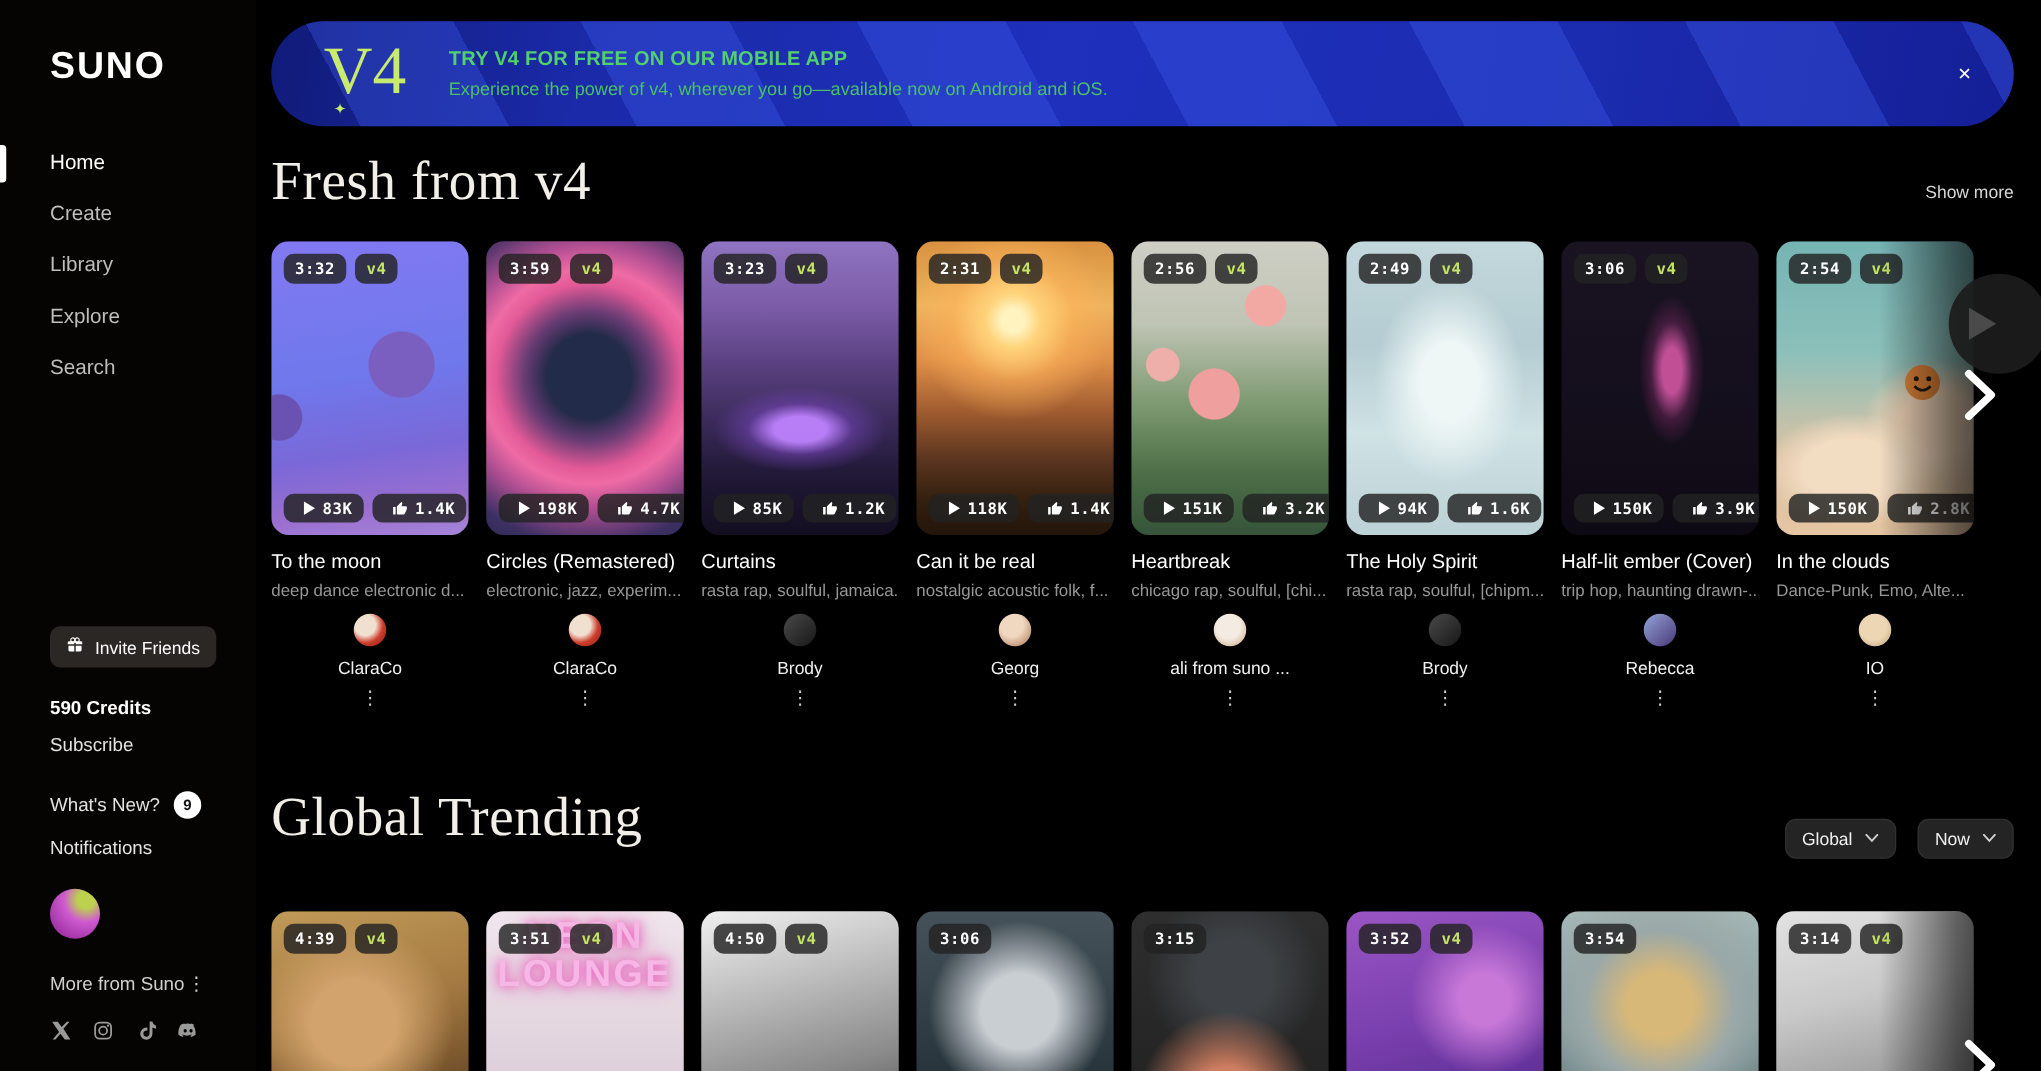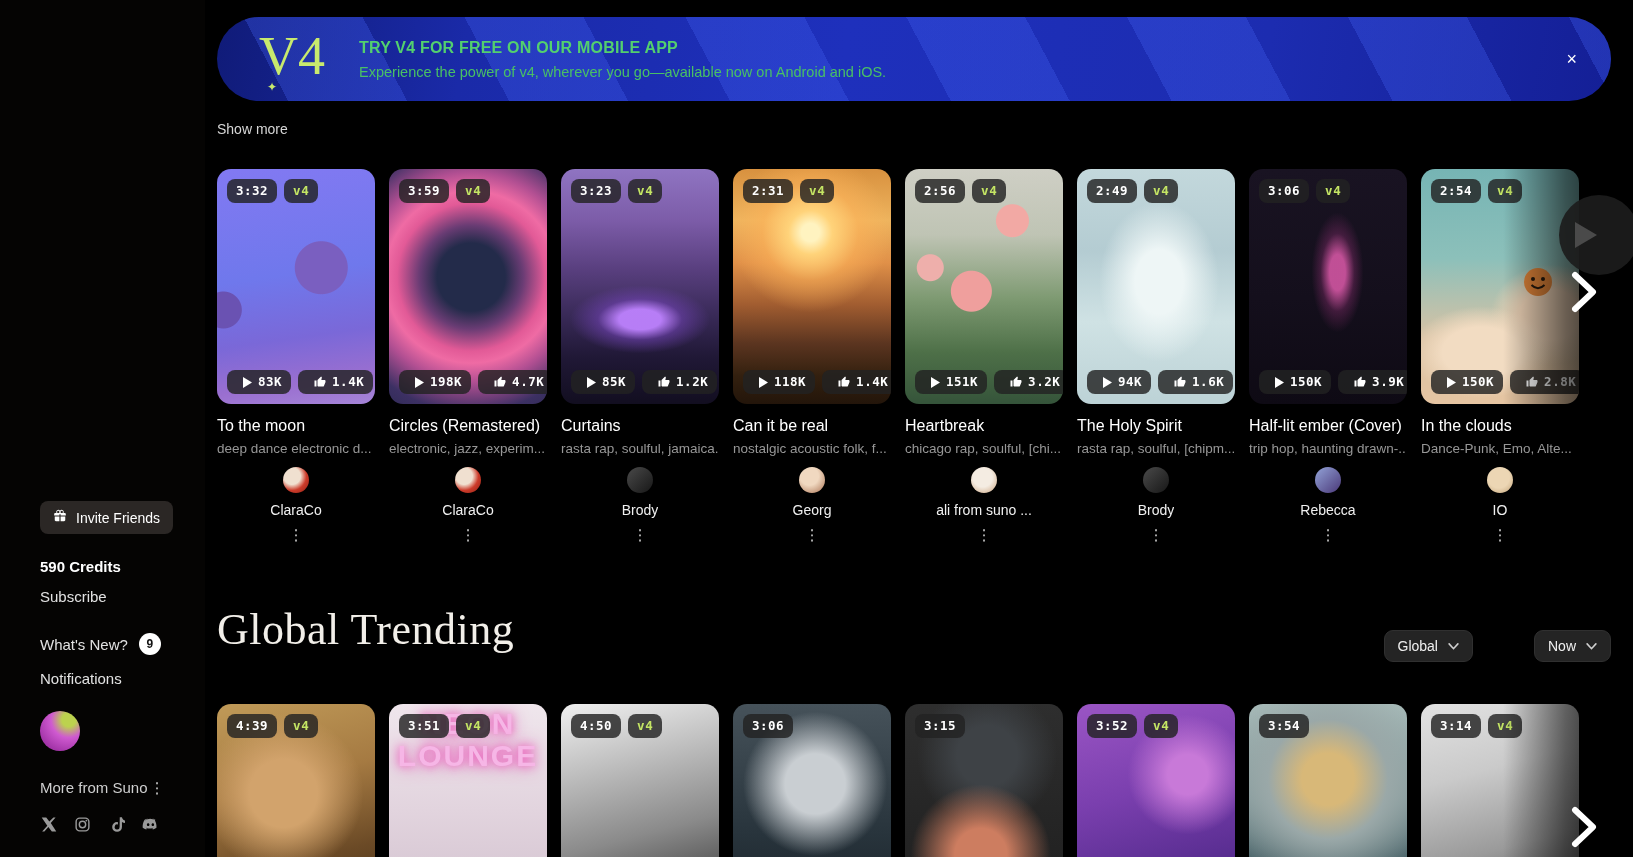--- a/index.html
+++ b/index.html
@@ -50,21 +50,21 @@
   .banner-sub { margin-top:7px; font-size:14.5px; color:#49c065; }
   .banner-close { position:absolute; right:34px; top:50%; transform:translateY(-50%); color:#fff; font-size:18px; cursor:pointer; }
 
   
   .section-head { position:relative; display:flex; justify-content:space-between; align-items:flex-end; margin-top:20px; }
   .section-title { font-family:"Liberation Serif", serif; font-weight:400; font-size:44px; margin:0;
     color:#f2efe9; letter-spacing:.5px; line-height:1.1; }
   .show-more { font-size:14px; color:#d6d6d6; padding-bottom:8px; cursor:pointer; }
   .filters { position:absolute; right:0; bottom:-8px; display:flex; gap:17px; }
   .filter-btn { display:flex; align-items:center; gap:10px; background:#242424; border:1px solid #303030;
-    border-radius:9px; padding:7px 13px; font-size:14px; color:#f0f0f0; cursor:pointer;margin-left:44px; }
+    border-radius:9px; padding:7px 13px; font-size:14px; color:#f0f0f0; cursor:pointer; }
   .filter-btn svg { width:11px; height:7px; }
 
   
   .row-wrap { position:relative; margin-top:24px; }
   .row-wrap.trending { margin-top:50px; }
   .cards { display:grid; grid-template-columns:repeat(8,158px); gap:14px; }
   .card { width:158px; cursor:pointer; }
   .art { position:relative; height:235px; border-radius:14px; overflow:hidden; background:#222; }
   .chips-top { position:absolute; top:10px; left:10px; display:flex; gap:7px; }
   .chip { background:rgba(34,34,34,.82); border-radius:8px; color:#fff; font-size:12.5px; font-weight:700;
@@ -96,20 +96,28 @@
     display:flex; align-items:center; justify-content:center; cursor:pointer; }
   .play-fab { position:absolute; right:-28px; top:26px; width:80px; height:80px; border-radius:50%; z-index:2;
     background:rgba(28,28,28,.92); display:flex; align-items:center; justify-content:center; cursor:pointer; }
   .play-fab svg { margin-right:26px; }
   .smiley { position:absolute; right:26px; top:98px; }
 </style>
 </head>
 <body>
 
 <div class="sidebar">
+  <div class="logo">SUNO</div>
+  <div class="nav">
+    <div class="nav-item active"><span class="active-bar"></span><span>Home</span></div>
+    <div class="nav-item"><span>Create</span></div>
+    <div class="nav-item"><span>Library</span></div>
+    <div class="nav-item"><span>Explore</span></div>
+    <div class="nav-item"><span>Search</span></div>
+  </div>
   <div class="sidebar-bottom">
     <div class="invite-btn">
       <span><svg viewBox="0 0 24 24" width="14" height="14">
             <path fill="#fff" d="M20 7h-2.1c.4-.6.6-1.3.6-2a3.5 3.5 0 0 0-6.5-1.8A3.5 3.5 0 0 0 5.5 5c0 .7.2 1.4.6 2H4c-1.1 0-2 .9-2 2v2h9V9h2v2h9V9c0-1.1-.9-2-2-2zM9 7a2 2 0 1 1 2-2 2 2 0 0 1-2 2zm6 0a2 2 0 1 1 2-2 2 2 0 0 1-2 2zM3 13v6c0 1.1.9 2 2 2h6v-8H3zm10 8h6c1.1 0 2-.9 2-2v-6h-8v8z"></path>
           </svg></span>
       <span>Invite Friends</span>
     </div>
     <div class="credits">590 Credits</div>
     <div class="subscribe">Subscribe</div>
     <div class="whats-new">
@@ -157,20 +165,21 @@
       <div class="v4-logo"><span>V4</span><span class="v4-sparkle">✦</span></div>
       <div>
         <div class="banner-title">TRY V4 FOR FREE ON OUR MOBILE APP</div>
         <div class="banner-sub">Experience the power of v4, wherever you go—available now on Android and iOS.</div>
       </div>
     </div>
     <div class="banner-close">×</div>
   </div>
 
   <div class="section-head">
+    <h1 class="section-title">Fresh from v4</h1>
     <div class="show-more">Show more</div>
   </div>
 
   <div class="row-wrap">
     <div class="cards">
 
       <div class="card">
         <div class="art" style="background:radial-gradient(circle at 66% 42%,#7a5fc0 0 26px,rgba(0,0,0,0) 27px),radial-gradient(circle at 4% 60%,#6a52b2 0 18px,rgba(0,0,0,0) 19px),linear-gradient(172deg,#8279f2 0%,#6f78ec 45%,#7a68d8 70%,#9a6fd0 88%,#a585d8 100%)">
           <div class="chips-top">
               <span class="chip">3:32</span>

